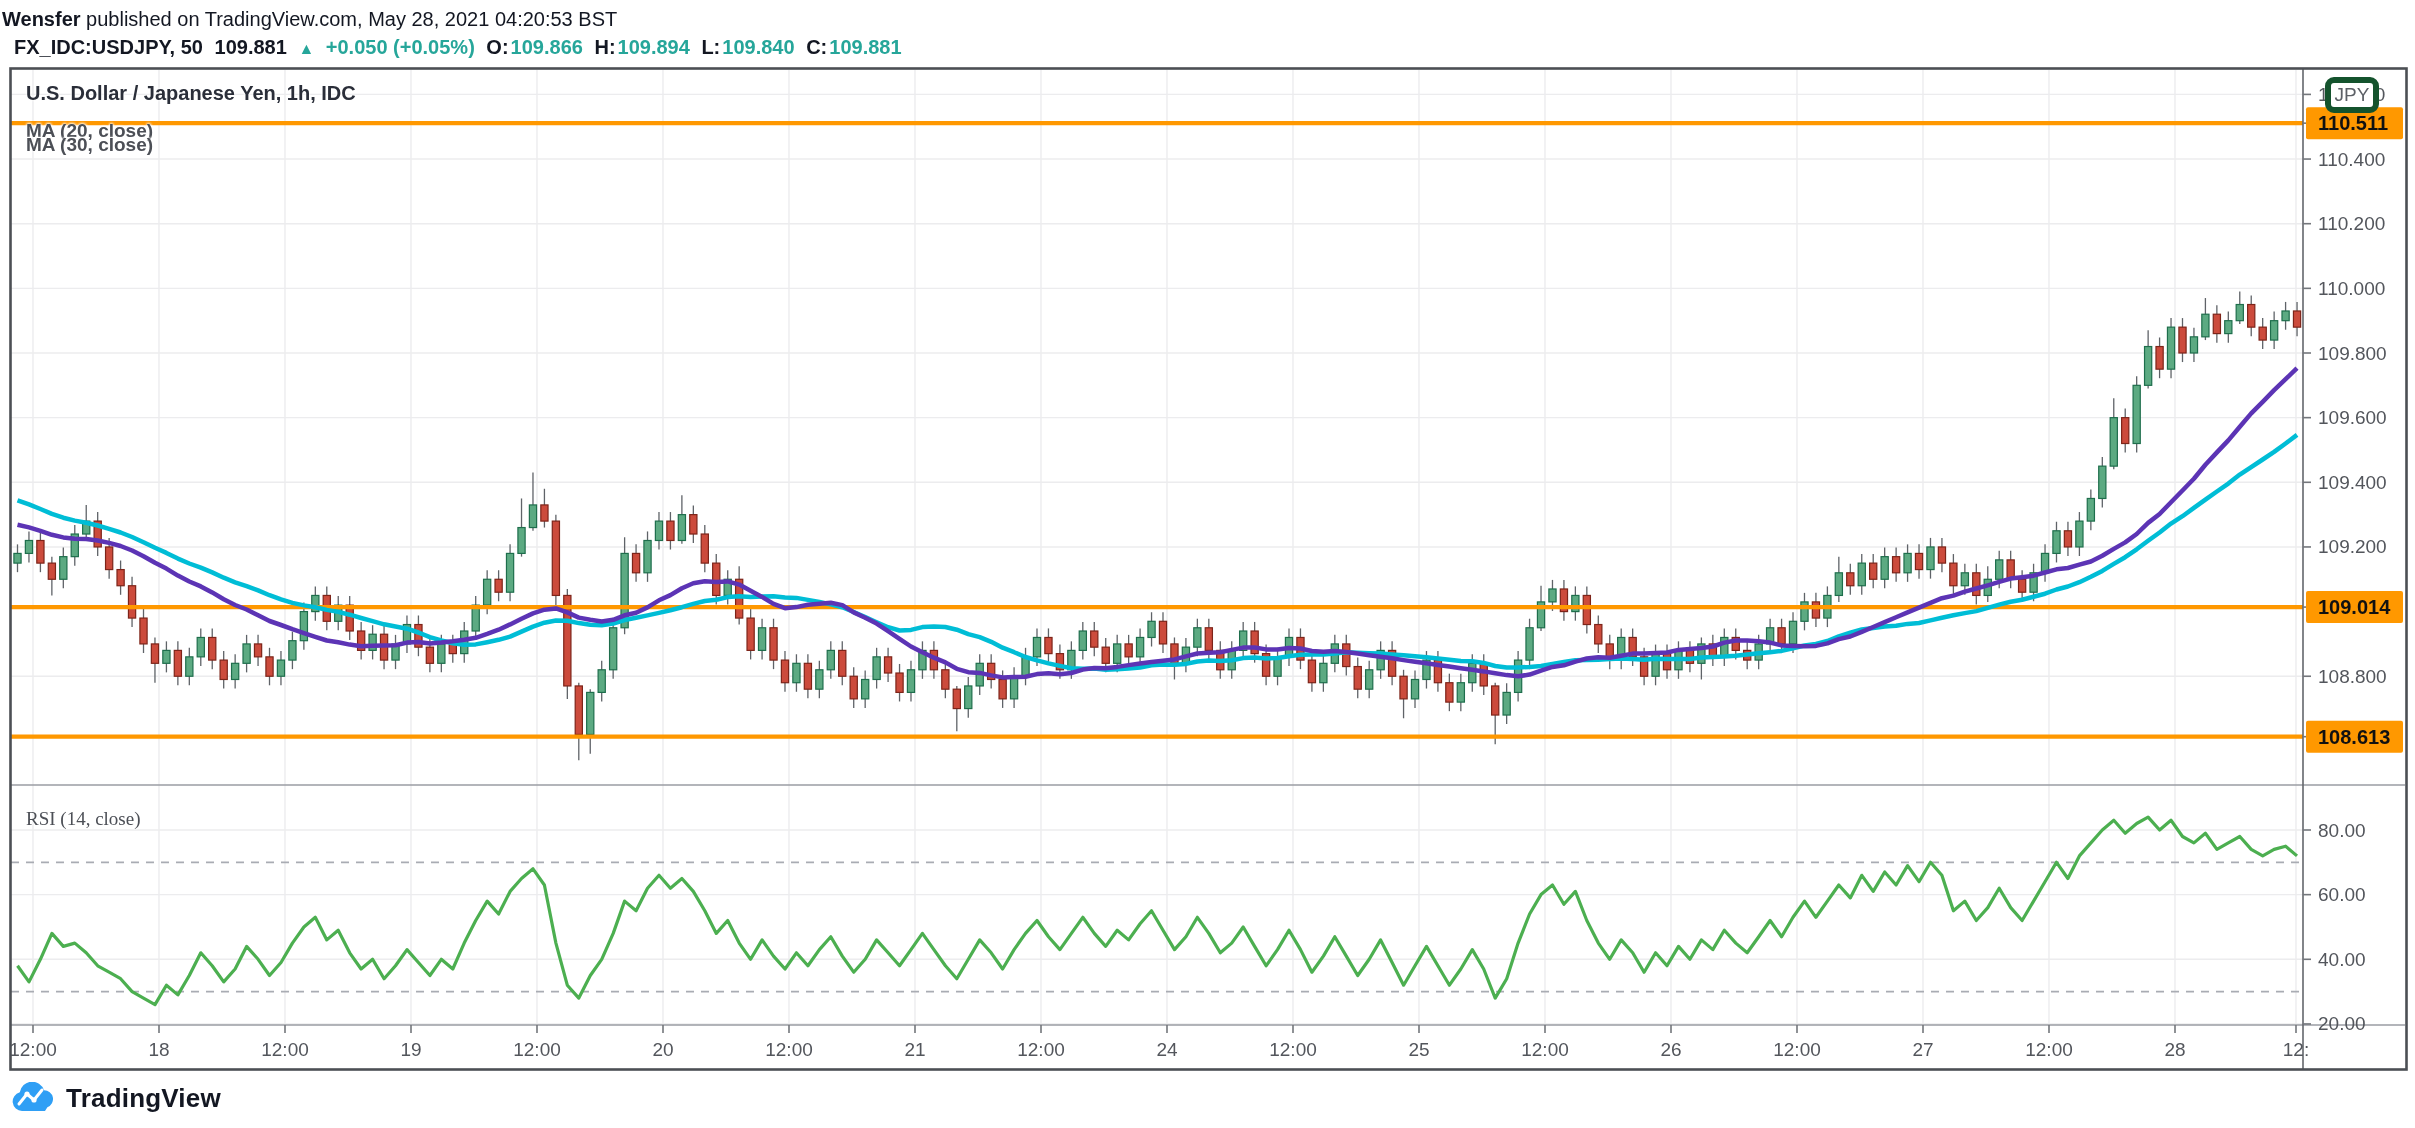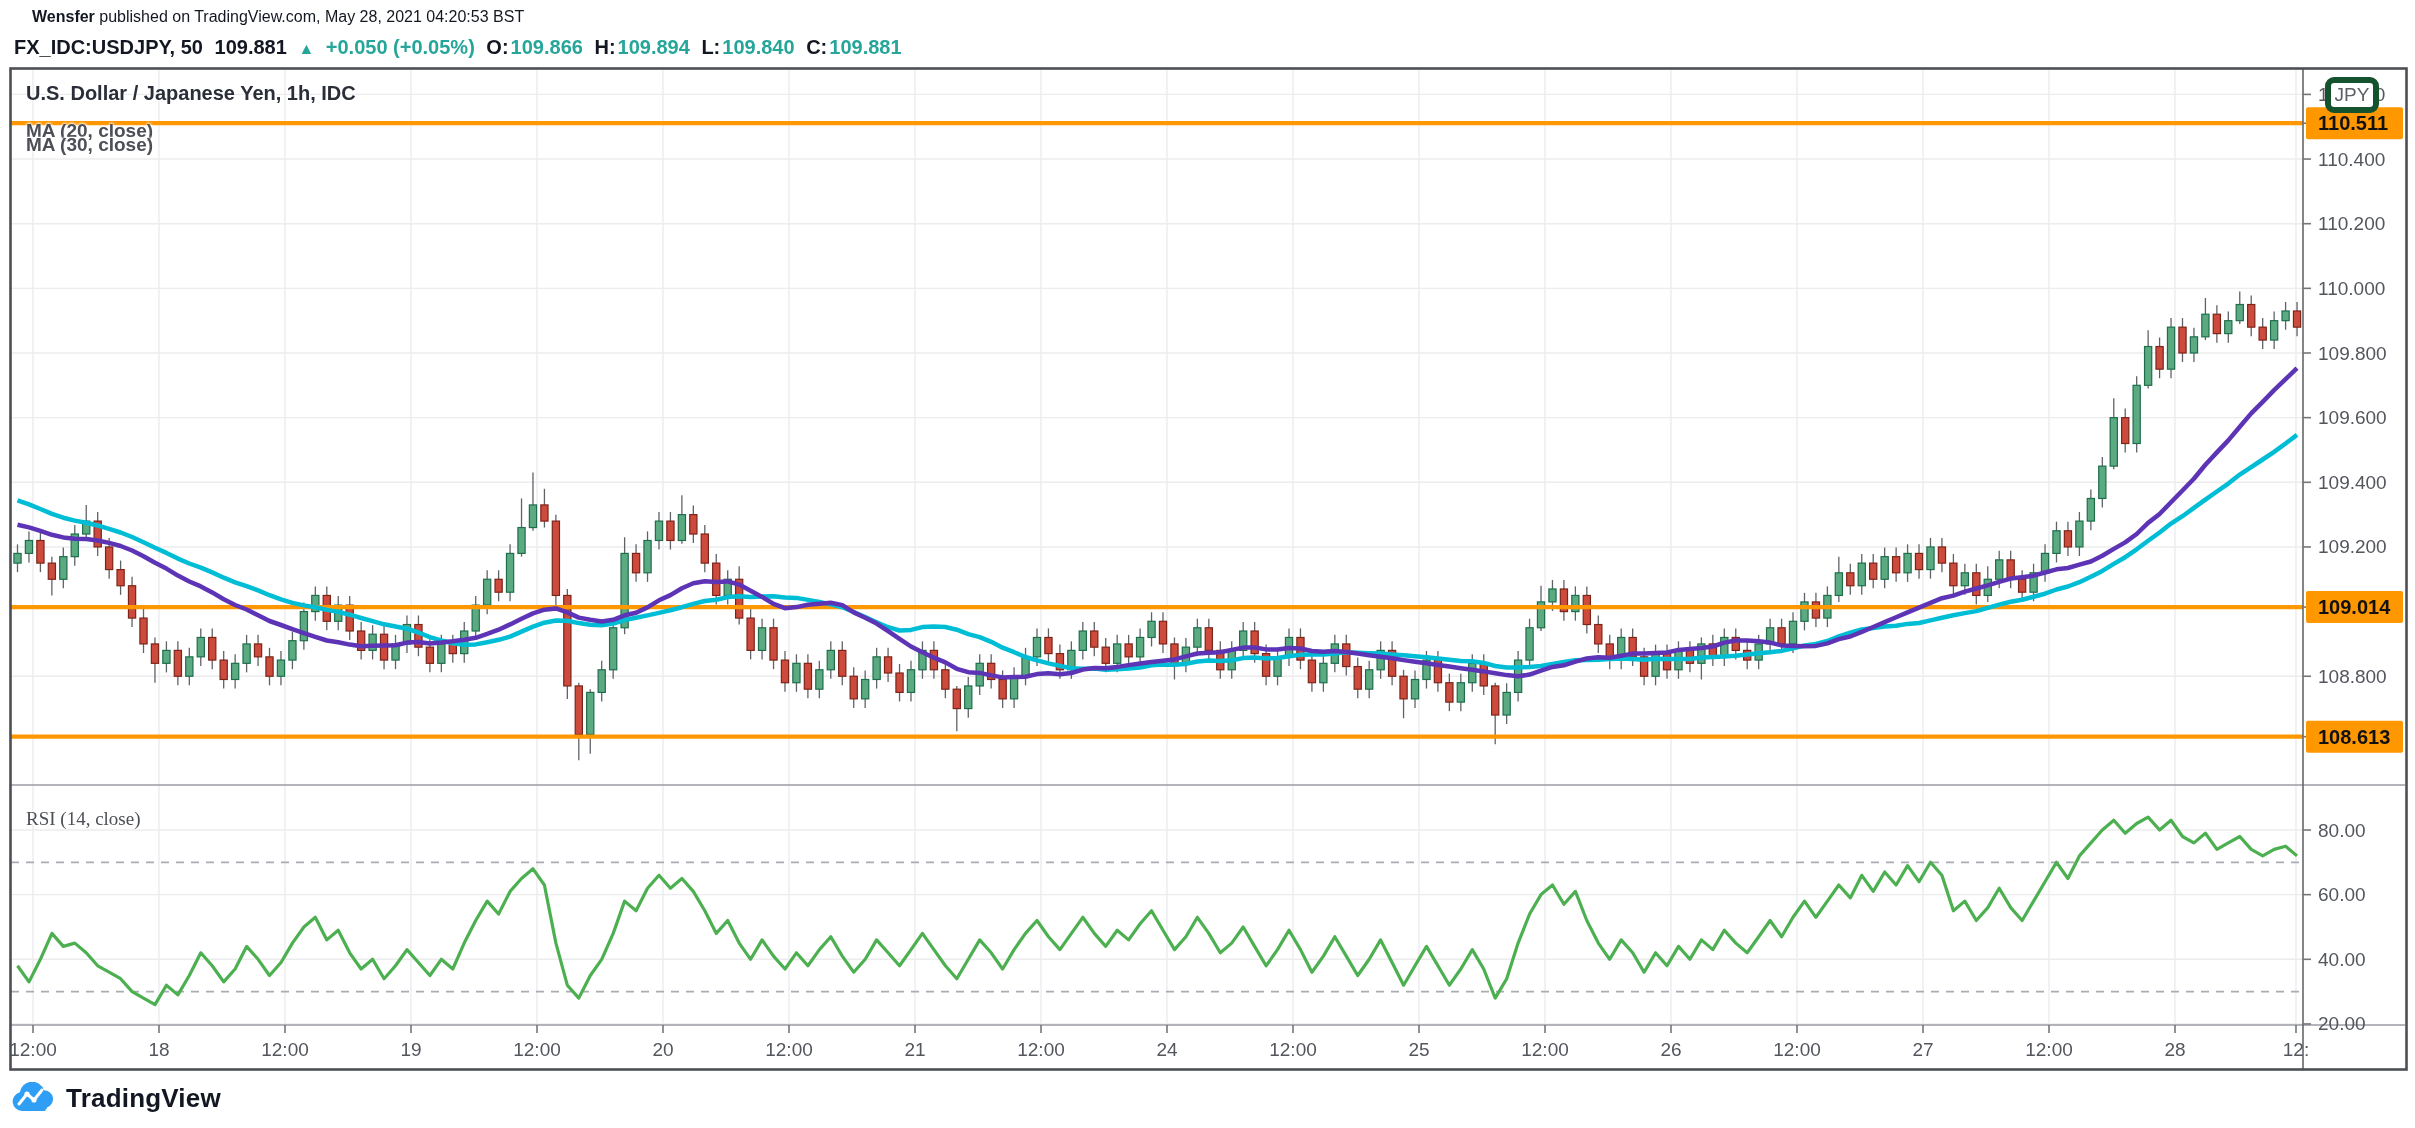--- a/index.html
+++ b/index.html
@@ -1,19 +1,19 @@
 <!DOCTYPE html>
 <html><head>
 <meta charset="utf-8">
 <style>
   html,body{margin:0;padding:0;background:#fff;}
   body{width:2415px;height:1128px;position:relative;overflow:hidden;
        font-family:"Liberation Sans",sans-serif;color:#131722;}
   .ov{position:absolute;white-space:nowrap;}
-  .hdr1{left:32px;top:8px;font-size:16px;color:#131722;}
+  .hdr1{left:2px;top:8px;font-size:20px;color:#131722;}
   .hdr1 b{font-weight:700;}
   .hdr2{left:14px;top:36px;font-size:20px;font-weight:700;color:#131722;}
   .hdr2 span{margin-right:6px;}
   .teal{color:#26a69a;}
   .arrow{font-size:16px;}
   .legend-title{left:26px;top:82px;font-size:20px;font-weight:700;color:#2a2e39;
                 text-shadow:0 0 3px #fff,0 0 3px #fff;}
   .legend-ma{left:26px;font-size:19px;color:#4c4f56;text-shadow:0 0 3px #fff,0 0 3px #fff,0 0 3px #fff;}
   .legend-rsi{left:26px;top:808px;font-size:19px;color:#4c4f56;text-shadow:0 0 3px #fff,0 0 3px #fff;font-family:Liberation Serif, serif;}
   .jpy-badge{left:2325px;top:77px;width:54px;height:36px;background:#fff;

